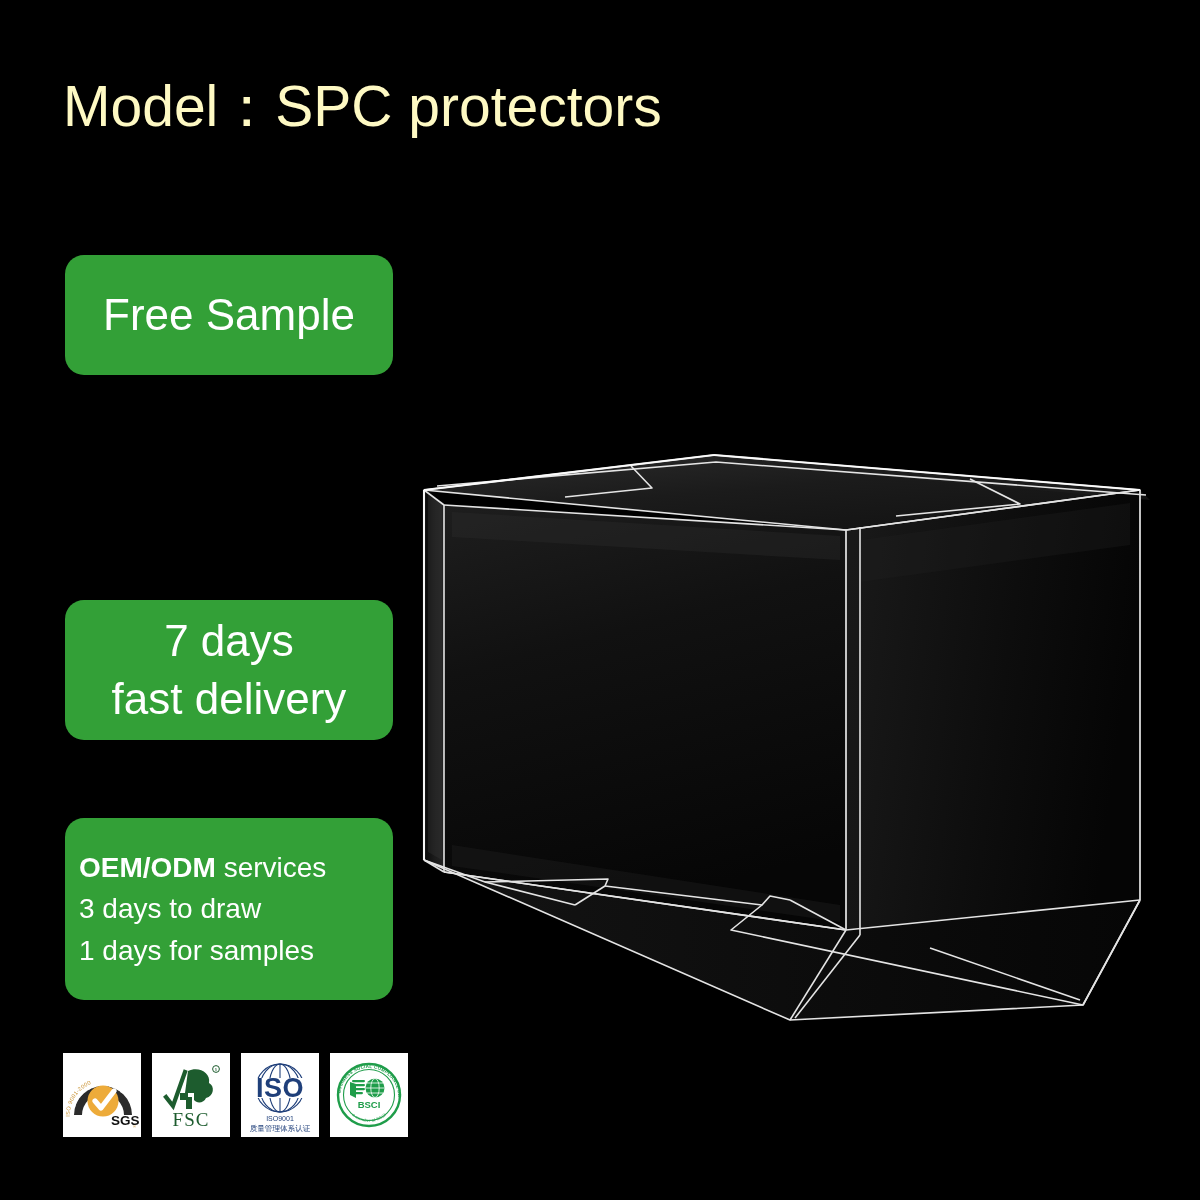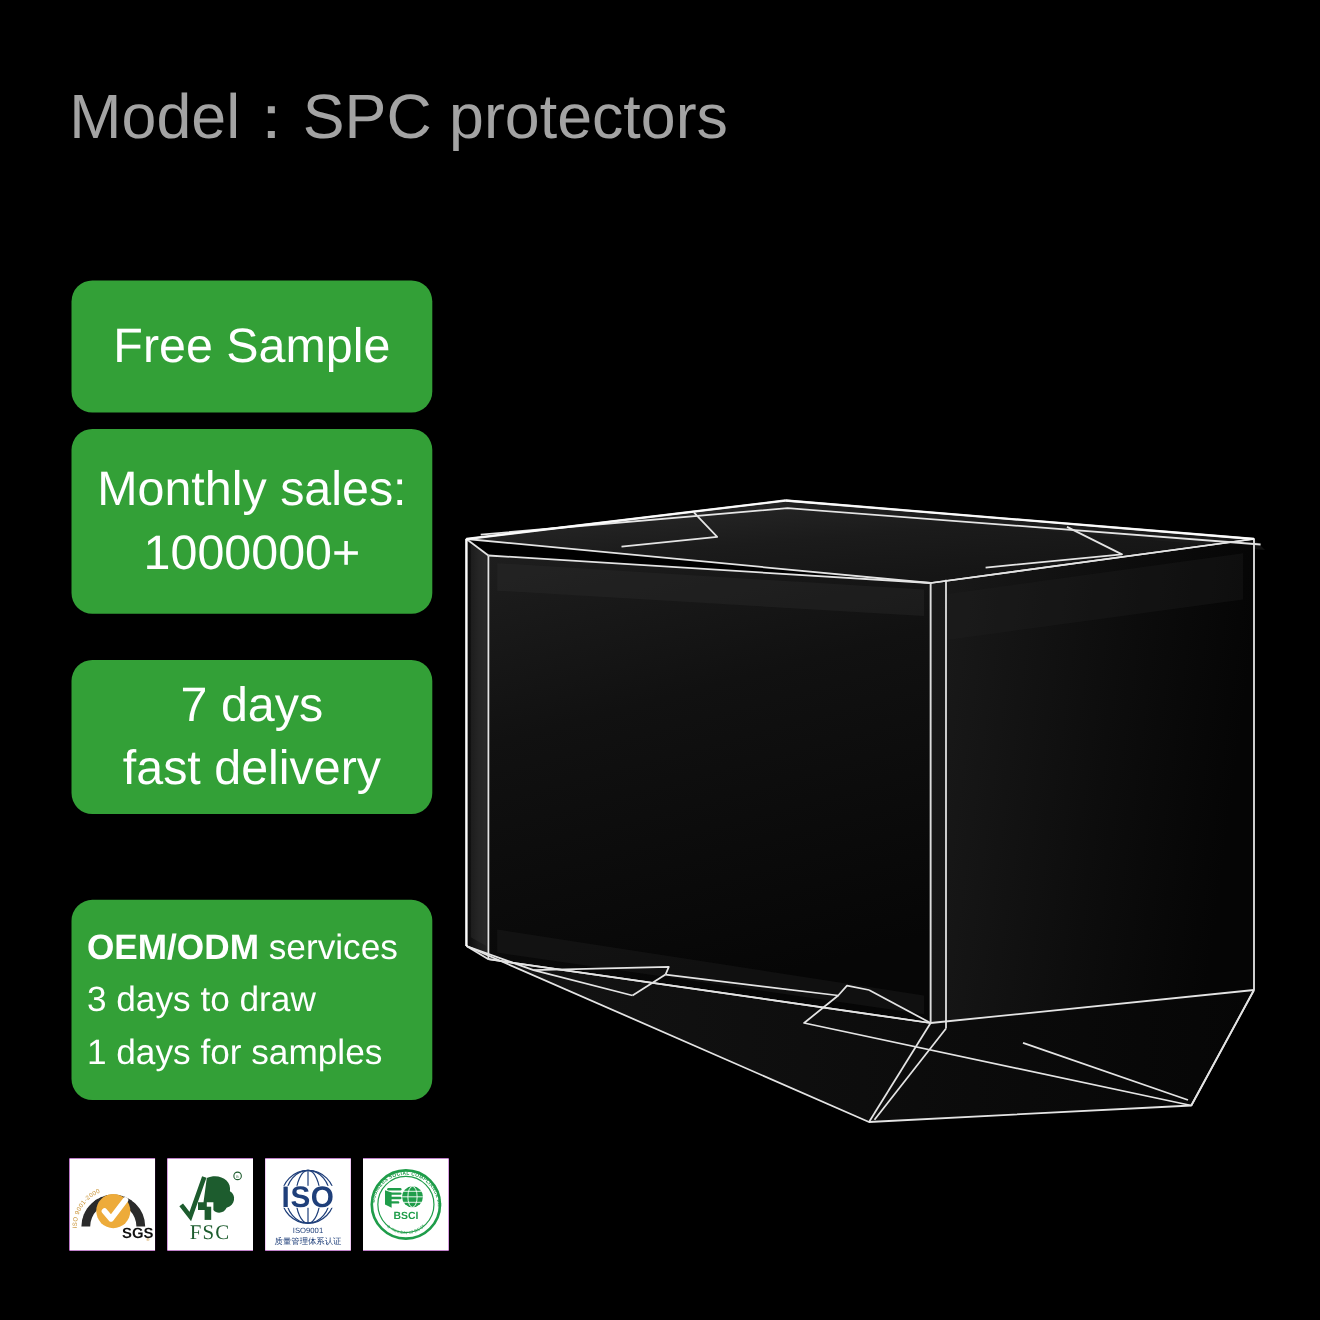--- a/index.html
+++ b/index.html
@@ -6,21 +6,21 @@
   body{
     width:1200px;height:1200px;overflow:hidden;position:relative;
     font-family:"Liberation Sans","DejaVu Sans",sans-serif;
     background:#000000;
   }
   .stage{position:absolute;inset:0;width:1200px;height:1200px;background:#000;}
 
   
   .page-title{
     position:absolute;left:63px;top:74px;
-    color:#a3a3a3;font-size:57px;line-height:1.15;
+    color:#fef9c3;font-size:57px;line-height:1.15;
     font-weight:400;letter-spacing:0px;white-space:nowrap;
   }
 
   
   .badge{
     position:absolute;left:65px;width:328px;
     background:#33a037;border-radius:19px;
     color:#ffffff;display:flex;flex-direction:column;
     align-items:center;justify-content:center;
     text-align:center;box-sizing:border-box;
@@ -31,21 +31,21 @@
   #badge-free-sample .badge-line{font-size:44px;line-height:1.05;}
 
   #badge-monthly-sales{top:390px;height:168px;}
   #badge-monthly-sales .badge-line{font-size:44px;line-height:1.32;}
 
   #badge-fast-delivery{top:600px;height:140px;}
   #badge-fast-delivery .badge-line{font-size:44px;line-height:1.32;}
 
   #badge-oem-odm{top:818px;height:182px;
      align-items:flex-start;justify-content:center;padding:0 0 0 14px;text-align:left;}
-  #badge-oem-odm .badge-line{font-size:32px;line-height:1.47;text-align:left;}
+  #badge-oem-odm .badge-line{font-size:28px;line-height:1.47;text-align:left;}
   #badge-oem-odm .bold{font-weight:bold;}
 
   
   .cert-row{position:absolute;left:63px;top:1053px;display:flex;gap:11px;}
   .cert{width:78px;height:84px;background:#d946ef;position:relative;overflow:hidden;}
   .cert svg{display:block;width:78px;height:84px;}
 
   
   .product{position:absolute;left:0px;top:0px;width:1200px;height:1200px;}
   .product svg{display:block;width:1200px;height:1200px;}
@@ -158,24 +158,20 @@
         <path d="M 846,530 L 846,930"></path>
         <path d="M 1140,490 L 1140,900"></path>
       </g>
     </svg>
   </div>
 
   <div class="badge" id="badge-free-sample">
     <span class="badge-line">Free Sample</span>
   </div>
 
-  <div class="badge" id="badge-monthly-sales">
-    <span class="badge-line">Monthly sales:</span>
-    <span class="badge-line">1000000+</span>
-  </div>
 
   <div class="badge" id="badge-fast-delivery">
     <span class="badge-line">7 days</span>
     <span class="badge-line">fast delivery</span>
   </div>
 
   <div class="badge" id="badge-oem-odm">
     <span class="badge-line">
       <span class="bold">OEM/ODM</span><span> services</span>
     </span>

